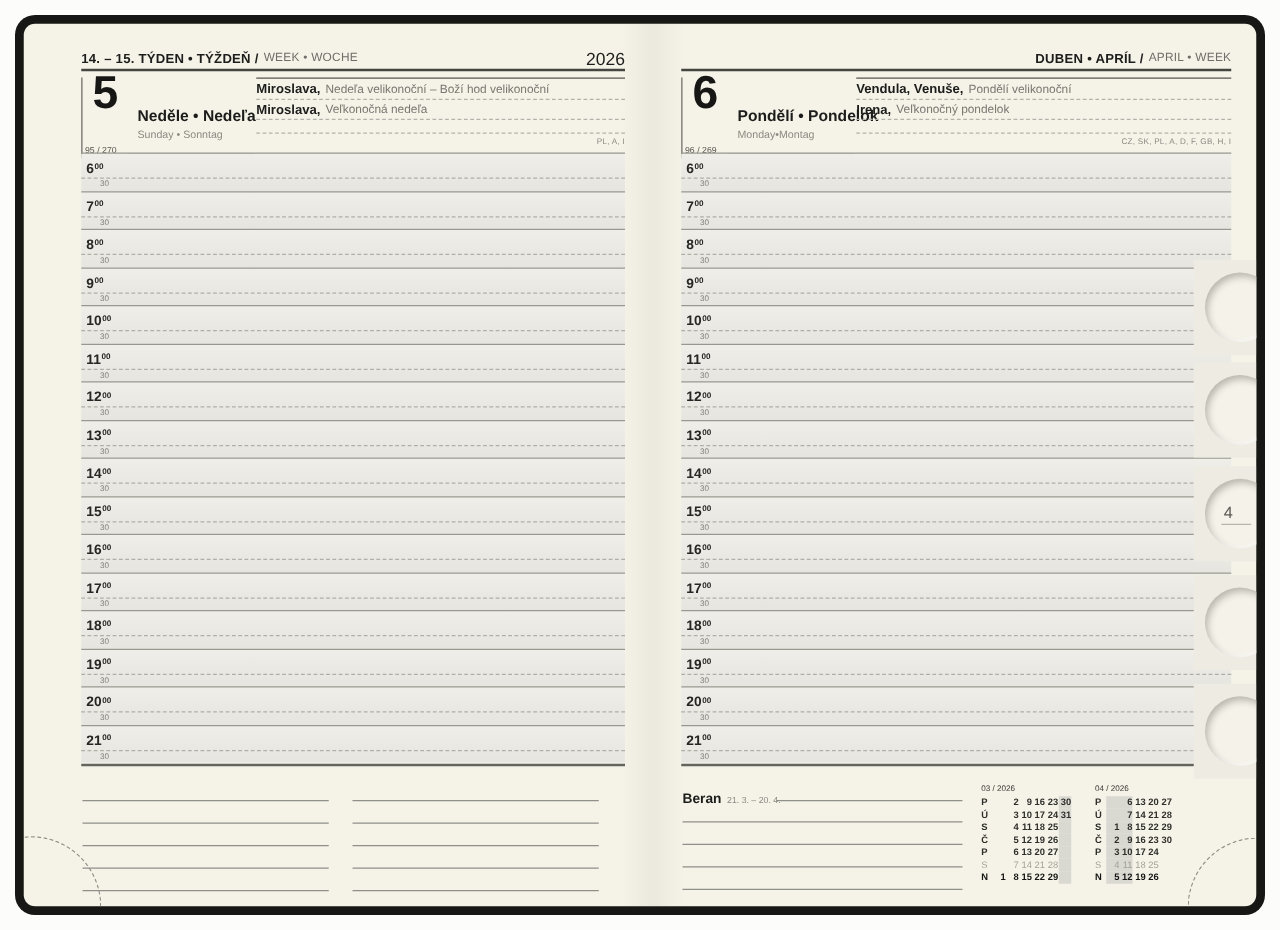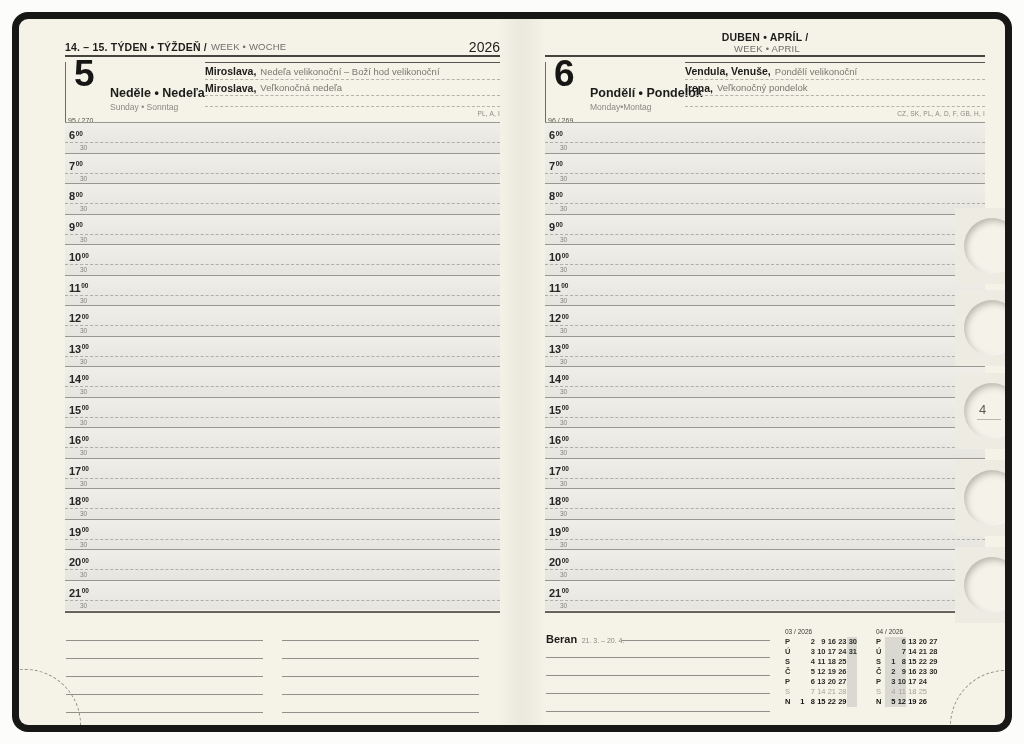--- a/index.html
+++ b/index.html
@@ -4,21 +4,21 @@
 <style>
   html,body{margin:0;padding:0;}
   body{width:1024px;height:744px;background:#fcfcfb;font-family:"Liberation Sans",sans-serif;position:relative;overflow:hidden;}
   .book{position:absolute;left:12px;top:12px;width:1000px;height:720px;background:#171715;border-radius:16px;}
   .page{position:absolute;left:7px;top:7px;width:986px;height:706px;background:#f5f3e8;border-radius:9px;overflow:hidden;}
   .gutter{position:absolute;left:478px;top:0;width:50px;height:706px;
     background:linear-gradient(90deg,rgba(90,85,70,0) 0%,rgba(90,85,70,0.06) 45%,rgba(90,85,70,0.06) 55%,rgba(90,85,70,0) 100%);}
   
   .pg-head{position:absolute;top:20px;height:15px;display:flex;align-items:center;white-space:nowrap;}
   .pg-head.lp{left:46px;width:435px;}
-  .pg-head.rp{left:526px;width:440px;justify-content:flex-end;flex-direction:column;}
+  .pg-head.rp{left:526px;width:440px;justify-content:flex-end;}
   .head-bold{font-size:10.5px;font-weight:700;color:#1d1d1b;letter-spacing:.2px;}
   .head-light{font-size:9.5px;color:#6f6e68;margin-left:4px;letter-spacing:.2px;}
   .head-year{margin-left:auto;font-size:14px;font-weight:400;color:#1d1d1b;}
   .head-rule{position:absolute;top:36px;height:2px;background:#45443f;}
   .head-rule.lp{left:46px;width:435px;}
   .head-rule.rp{left:526px;width:440px;}
   
   .day-head{position:absolute;top:41px;height:72px;}
   .day-head.lp{left:46px;width:435px;}
   .day-head.rp{left:526px;width:440px;}
@@ -205,21 +205,21 @@
     <div class="note-col" style="left:263px;top:604px;width:197px;">
         <div class="note-line"></div>
         <div class="note-line"></div>
         <div class="note-line"></div>
         <div class="note-line"></div>
         <div class="note-line"></div>
       </div>
 
     <div class="pg-head rp">
       <span class="head-bold">DUBEN • APRÍL /</span>
-      <span class="head-light">WEEK • APRIL</span>
+      <span class="head-light">APRIL • WEEK</span>
     </div>
     <div class="head-rule rp"></div>
 
     <div class="day-head rp">
       <div class="vline"></div>
       <div class="day-num">6</div>
       <div class="day-names">
         <div class="dn-main">Pondělí • Pondelok</div>
         <div class="dn-sub">Monday•Montag</div>
       </div>

